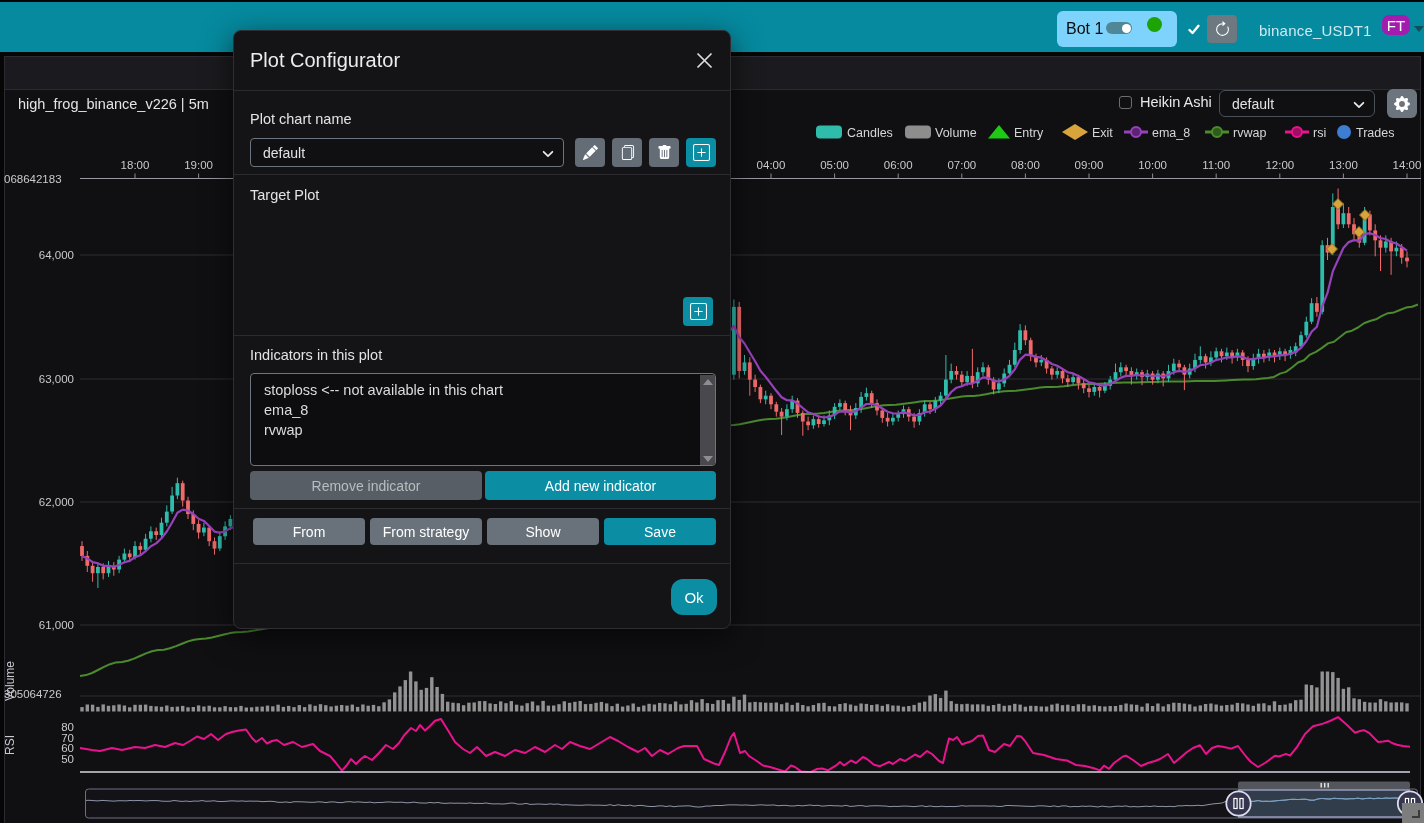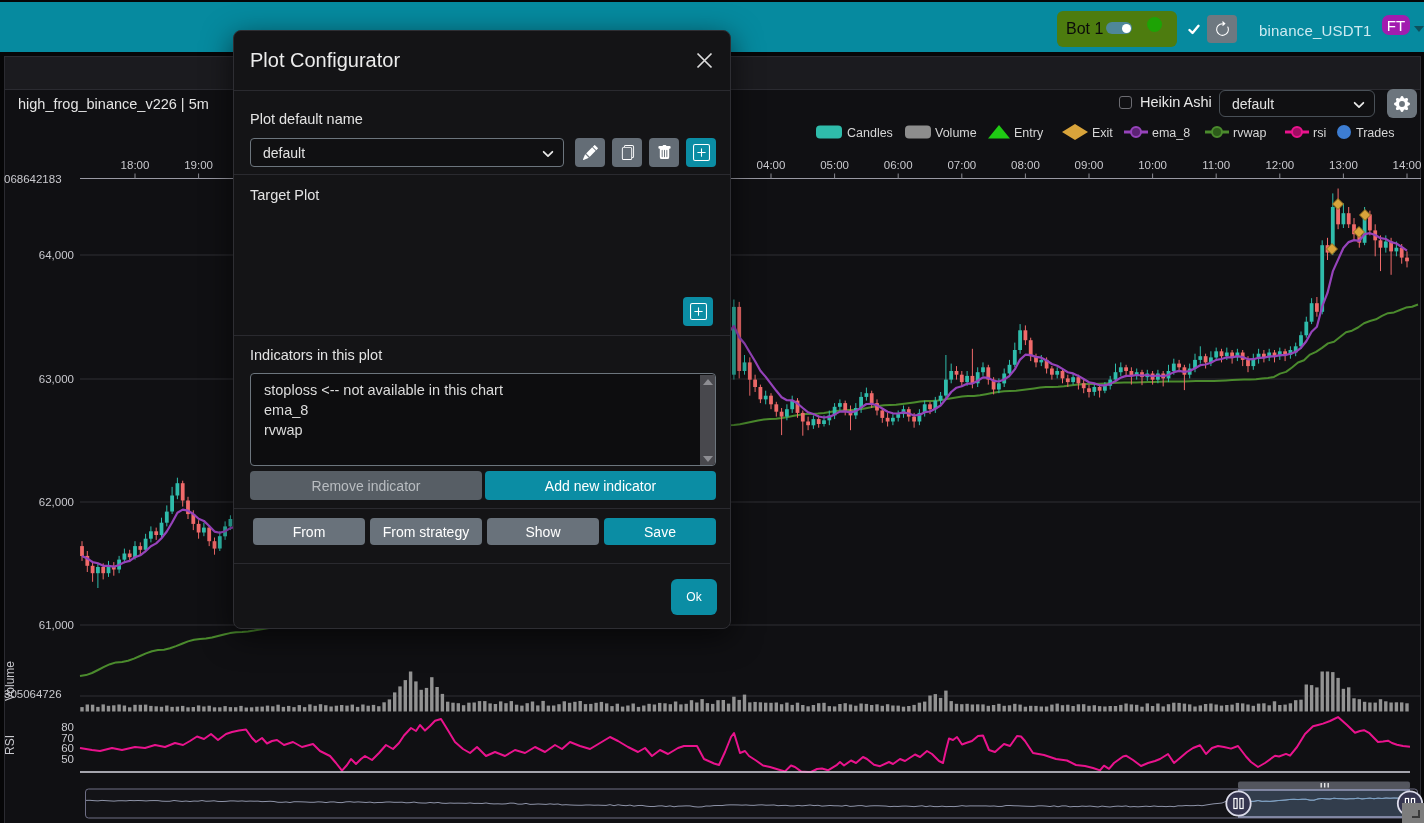--- a/index.html
+++ b/index.html
@@ -1,17 +1,17 @@
 <!DOCTYPE html>
 <html><head><meta charset="utf-8"><style>
 *{margin:0;padding:0;box-sizing:border-box}
 html,body{width:1424px;height:823px;overflow:hidden;background:#060607;font-family:"Liberation Sans",sans-serif}
 #page{position:relative;width:1424px;height:823px}
 #nav{position:absolute;left:0;top:2px;width:1424px;height:50px;background:#068a9f;z-index:5}
-#botpill{position:absolute;left:1057px;top:9px;width:120px;height:36px;background:#4d7c0f;border-radius:6px;display:flex;align-items:center}
+#botpill{position:absolute;left:1057px;top:9px;width:120px;height:36px;background:#7dd3fc;border-radius:6px;display:flex;align-items:center}
 #botpill>span:first-child{margin-left:9px;font-size:16px;color:#0b0b0b}
 #toggle{position:absolute;left:49px;top:11px;width:26px;height:12px;background:#4f8799;border-radius:6px}
 #knob{position:absolute;right:1.5px;top:1.5px;width:9px;height:9px;background:#fff;border-radius:50%}
 #gdot{position:absolute;left:90px;top:6px;width:15px;height:15px;background:#1da305;border-radius:50%}
 #navcheck{position:absolute;left:1188px;top:22px}
 #refbtn{position:absolute;left:1207px;top:13px;width:30px;height:28px;background:#6e7880;border-radius:4px;display:flex;align-items:center;justify-content:center}
 #botname{position:absolute;left:1259px;top:20px;font-size:15px;color:#cdeaf1;letter-spacing:.2px}
 #ft{position:absolute;left:1382px;top:13px;width:28px;height:20px;background:#a21caf;border-radius:7px;color:#fff;font-size:15px;display:flex;align-items:center;justify-content:center}
 #caret{position:absolute;left:1414px;top:24px;width:0;height:0;border-left:5px solid transparent;border-right:5px solid transparent;border-top:6px solid #0d505c}
 #card{position:absolute;left:4px;top:56px;width:1417px;height:767px;background:#101013;border:1px solid #2b2b31;border-bottom:none}
@@ -945,21 +945,21 @@
  <div id="ft">FT</div>
  <div id="caret"></div>
 </div>
 
 <div id="modal">
  <div class="mtitle">Plot Configurator</div>
  <div class="mx"><svg width="17" height="17" viewBox="0 0 17 17">
           <path d="M1.5 1.5 L15.5 15.5 M15.5 1.5 L1.5 15.5" stroke="#dcdcdc" stroke-width="1.7"></path>
         </svg></div>
  <div class="hr" style="top:59px"></div>
- <div class="lbl" style="left:16px;top:80px">Plot default name</div>
+ <div class="lbl" style="left:16px;top:80px">Plot chart name</div>
  <div class="sel" style="left:16px;top:107px;width:314px;height:29px">
         <span>default</span>
         <i class="chev"><svg width="14" height="14" viewBox="0 0 16 16" fill="none" stroke="#e8e8e8" stroke-width="2" stroke-linecap="round" stroke-linejoin="round">
             <path d="M3 5.5 8 10.5 13 5.5"></path>
           </svg></i>
       </div>
  <div class="gbtn" style="left:341px;top:107px">
         <svg width="15" height="15" viewBox="0 0 16 16" fill="#fff">
           <path d="M12.854.146a.5.5 0 0 0-.707 0L10.5 1.793 14.207 5.5l1.647-1.646a.5.5 0 0 0 0-.708l-3-3zm.646 6.061L9.793 2.5 3.293 9H3.5a.5.5 0 0 1 .5.5v.5h.5a.5.5 0 0 1 .5.5v.5h.5a.5.5 0 0 1 .5.5v.5h.5a.5.5 0 0 1 .5.5v.207l6.5-6.5zm-7.468 7.468A.5.5 0 0 1 6 13.5V13h-.5a.5.5 0 0 1-.5-.5V12h-.5a.5.5 0 0 1-.5-.5V11h-.5a.5.5 0 0 1-.5-.5V10h-.5a.5.5 0 0 1-.175-.032l-.179.178a.5.5 0 0 0-.11.168l-2 5a.5.5 0 0 0 .65.65l5-2a.5.5 0 0 0 .168-.11l.178-.178z"></path>
         </svg>
@@ -1000,14 +1000,14 @@
 </div>
  </div>
  <div class="btn gray2" style="left:16px;top:440px;width:232px;height:29px;color:#b9bdc1">Remove indicator</div>
  <div class="btn teal" style="left:251px;top:440px;width:231px;height:29px">Add new indicator</div>
  <div class="hr" style="top:477px"></div>
  <div class="btn gray" style="left:19px;top:487px;width:112px;height:27px">From</div>
  <div class="btn gray" style="left:136px;top:487px;width:112px;height:27px">From strategy</div>
  <div class="btn gray" style="left:253px;top:487px;width:112px;height:27px">Show</div>
  <div class="btn teal" style="left:370px;top:487px;width:112px;height:27px">Save</div>
  <div class="hr" style="top:532px"></div>
- <div class="btn teal" style="left:437px;top:548px;width:46px;height:36px;border-radius:6px;font-size:12px">Ok</div>
+ <div class="btn teal" style="left:437px;top:548px;width:46px;height:36px;border-radius:12px;font-size:15px">Ok</div>
 </div>
 </div>
 </body></html>

